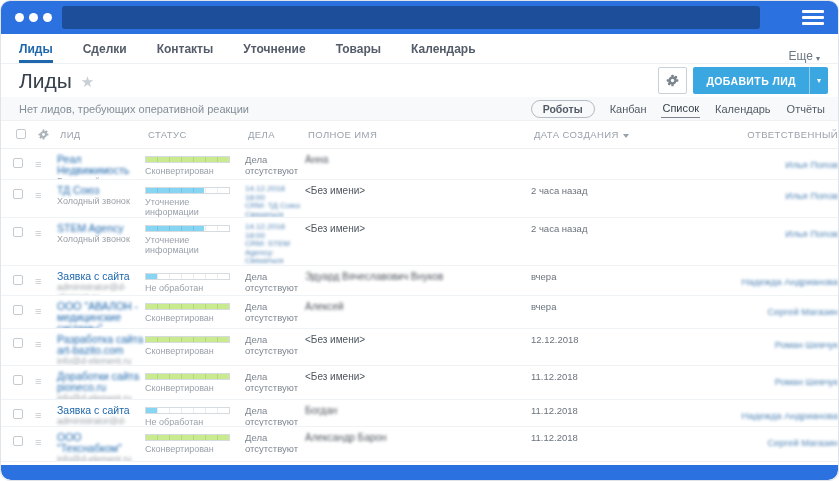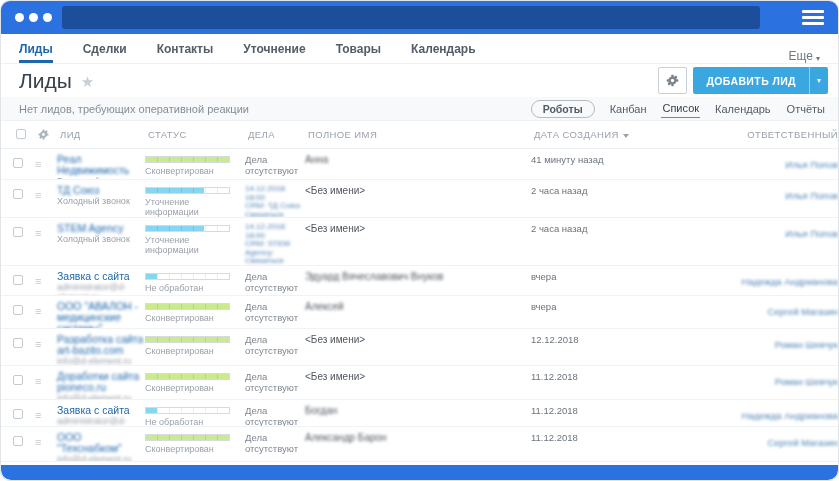--- a/index.html
+++ b/index.html
@@ -201,23 +201,20 @@
       </div>
       <div class="status-label">Сконвертирован</div>
     </div>
     <div class="c-activity">
       <div class="activity-none">Дела отсутствуют</div>
       <div class="activity-lines"></div>
     </div>
     <div class="c-name">
           <div class="full-name blur">Анна</div>
         </div>
-    <div class="c-date">
-          <div class="created-date">41 минуту назад</div>
-        </div>
     <div class="c-resp"><a class="responsible-name blur">Илья Попов</a></div>
   </div>
 
   <div class="trow" style="height: 38px;">
     <div class="c-check"><span class="checkbox"></span></div>
     <div class="c-menu"><span class="row-menu">≡</span></div>
     <div class="c-lead">
       <a class="lead-name blur">ТД Союз</a>
       <div class="lead-sub">Холодный звонок</div>
 

